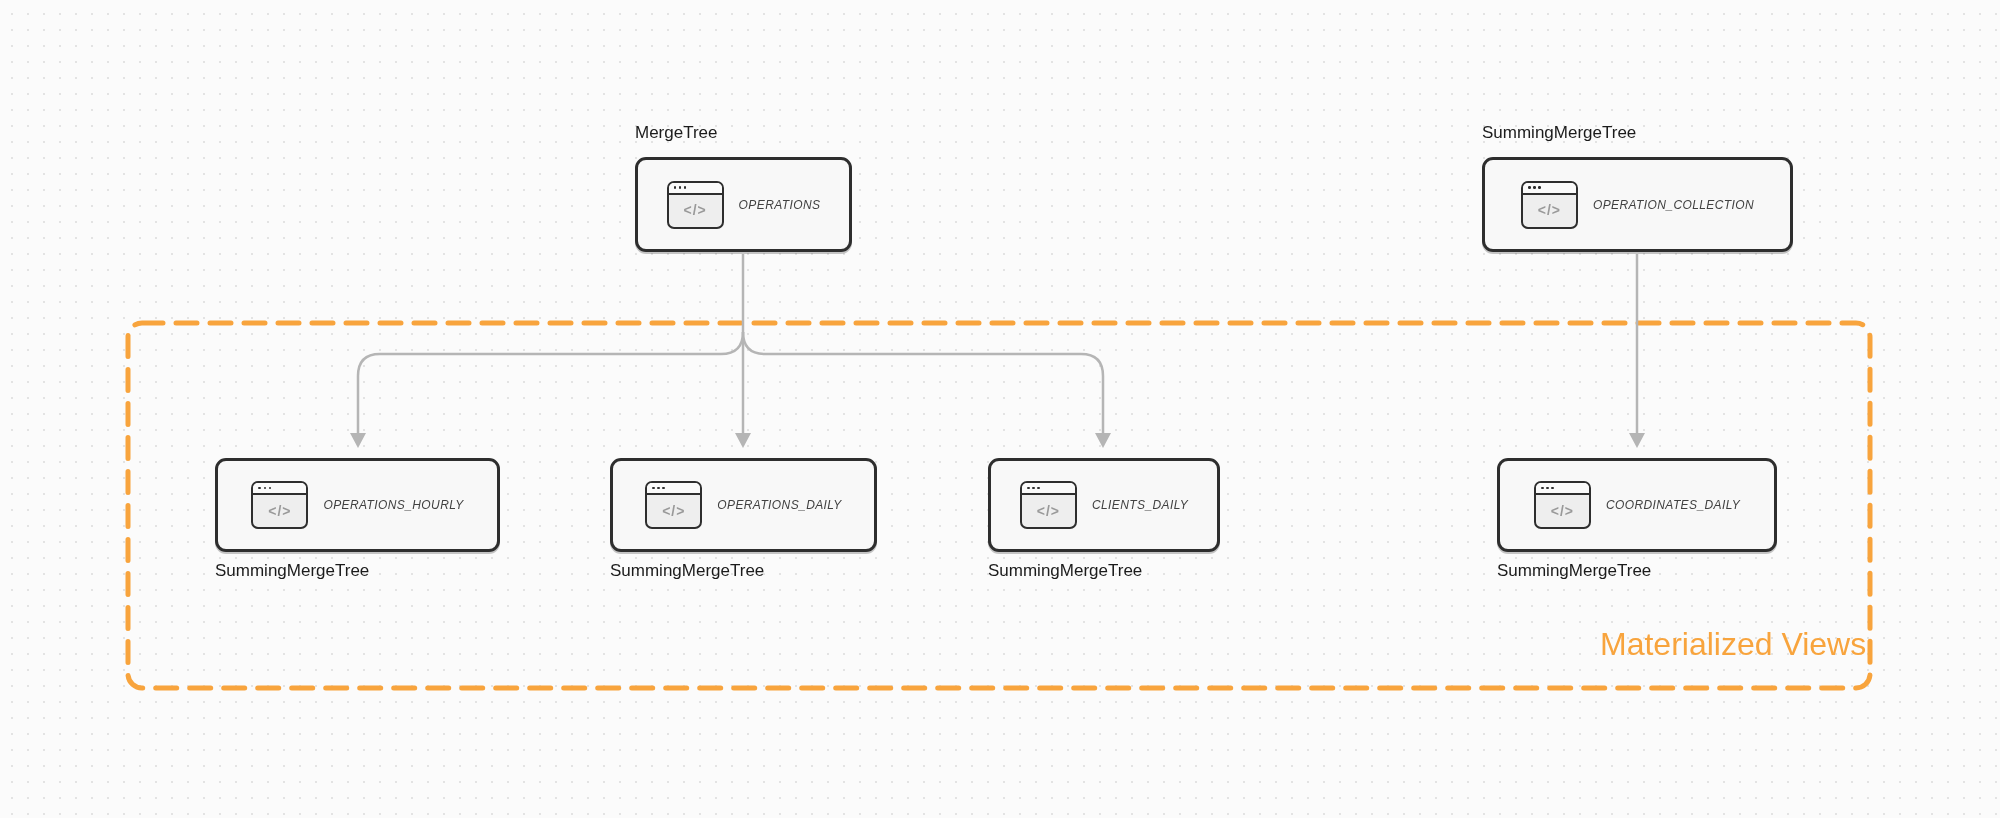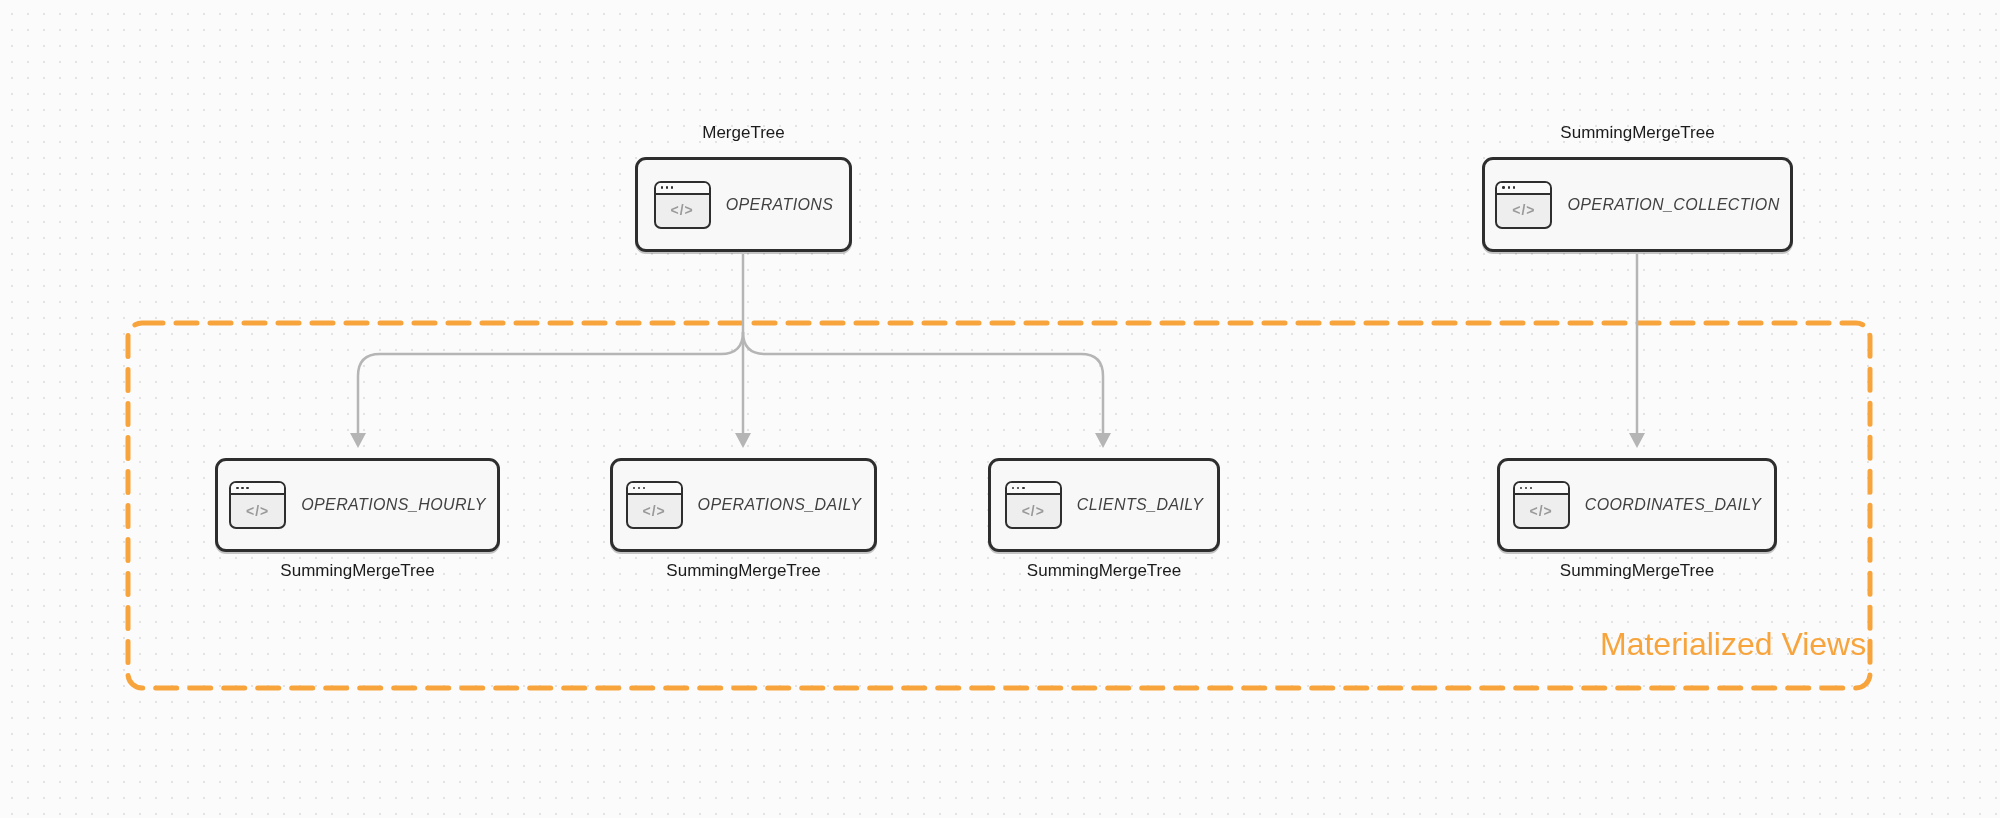--- a/index.html
+++ b/index.html
@@ -51,21 +51,21 @@
     justify-content: center;
     gap: 15px;
     background: var(--node-fill, #f8f8f8);
     border: 3px solid var(--node-border, #2e2e2e);
     border-radius: 11px;
     box-shadow: 0 2px 0 rgba(30,30,30,0.25);
   }
 
   .node-title {
     font-style: italic;
-    font-size: 16px;
+    font-size: 12px;
     letter-spacing: 0.4px;
     color: var(--node-text, #414141);
     white-space: nowrap;
   }
 
   .win-icon {
     width: 57px;
     height: 48px;
     border: 2.5px solid var(--node-border, #383838);
     border-radius: 7px;
@@ -98,21 +98,21 @@
     justify-content: center;
     font-weight: bold;
     font-size: 14px;
     letter-spacing: 1px;
     color: var(--icon-glyph-color, #999999);
     font-family: "Liberation Sans", sans-serif;
   }
 
   .engine-label {
     position: absolute;
-    text-align: center;
+    text-align: left;
     font-size: 17px;
     color: var(--label-text, #1b1b1b);
     white-space: nowrap;
   }
 
   .group-label {
     position: absolute;
     left: 1600px;
     top: 626px;
     width: 262px;

